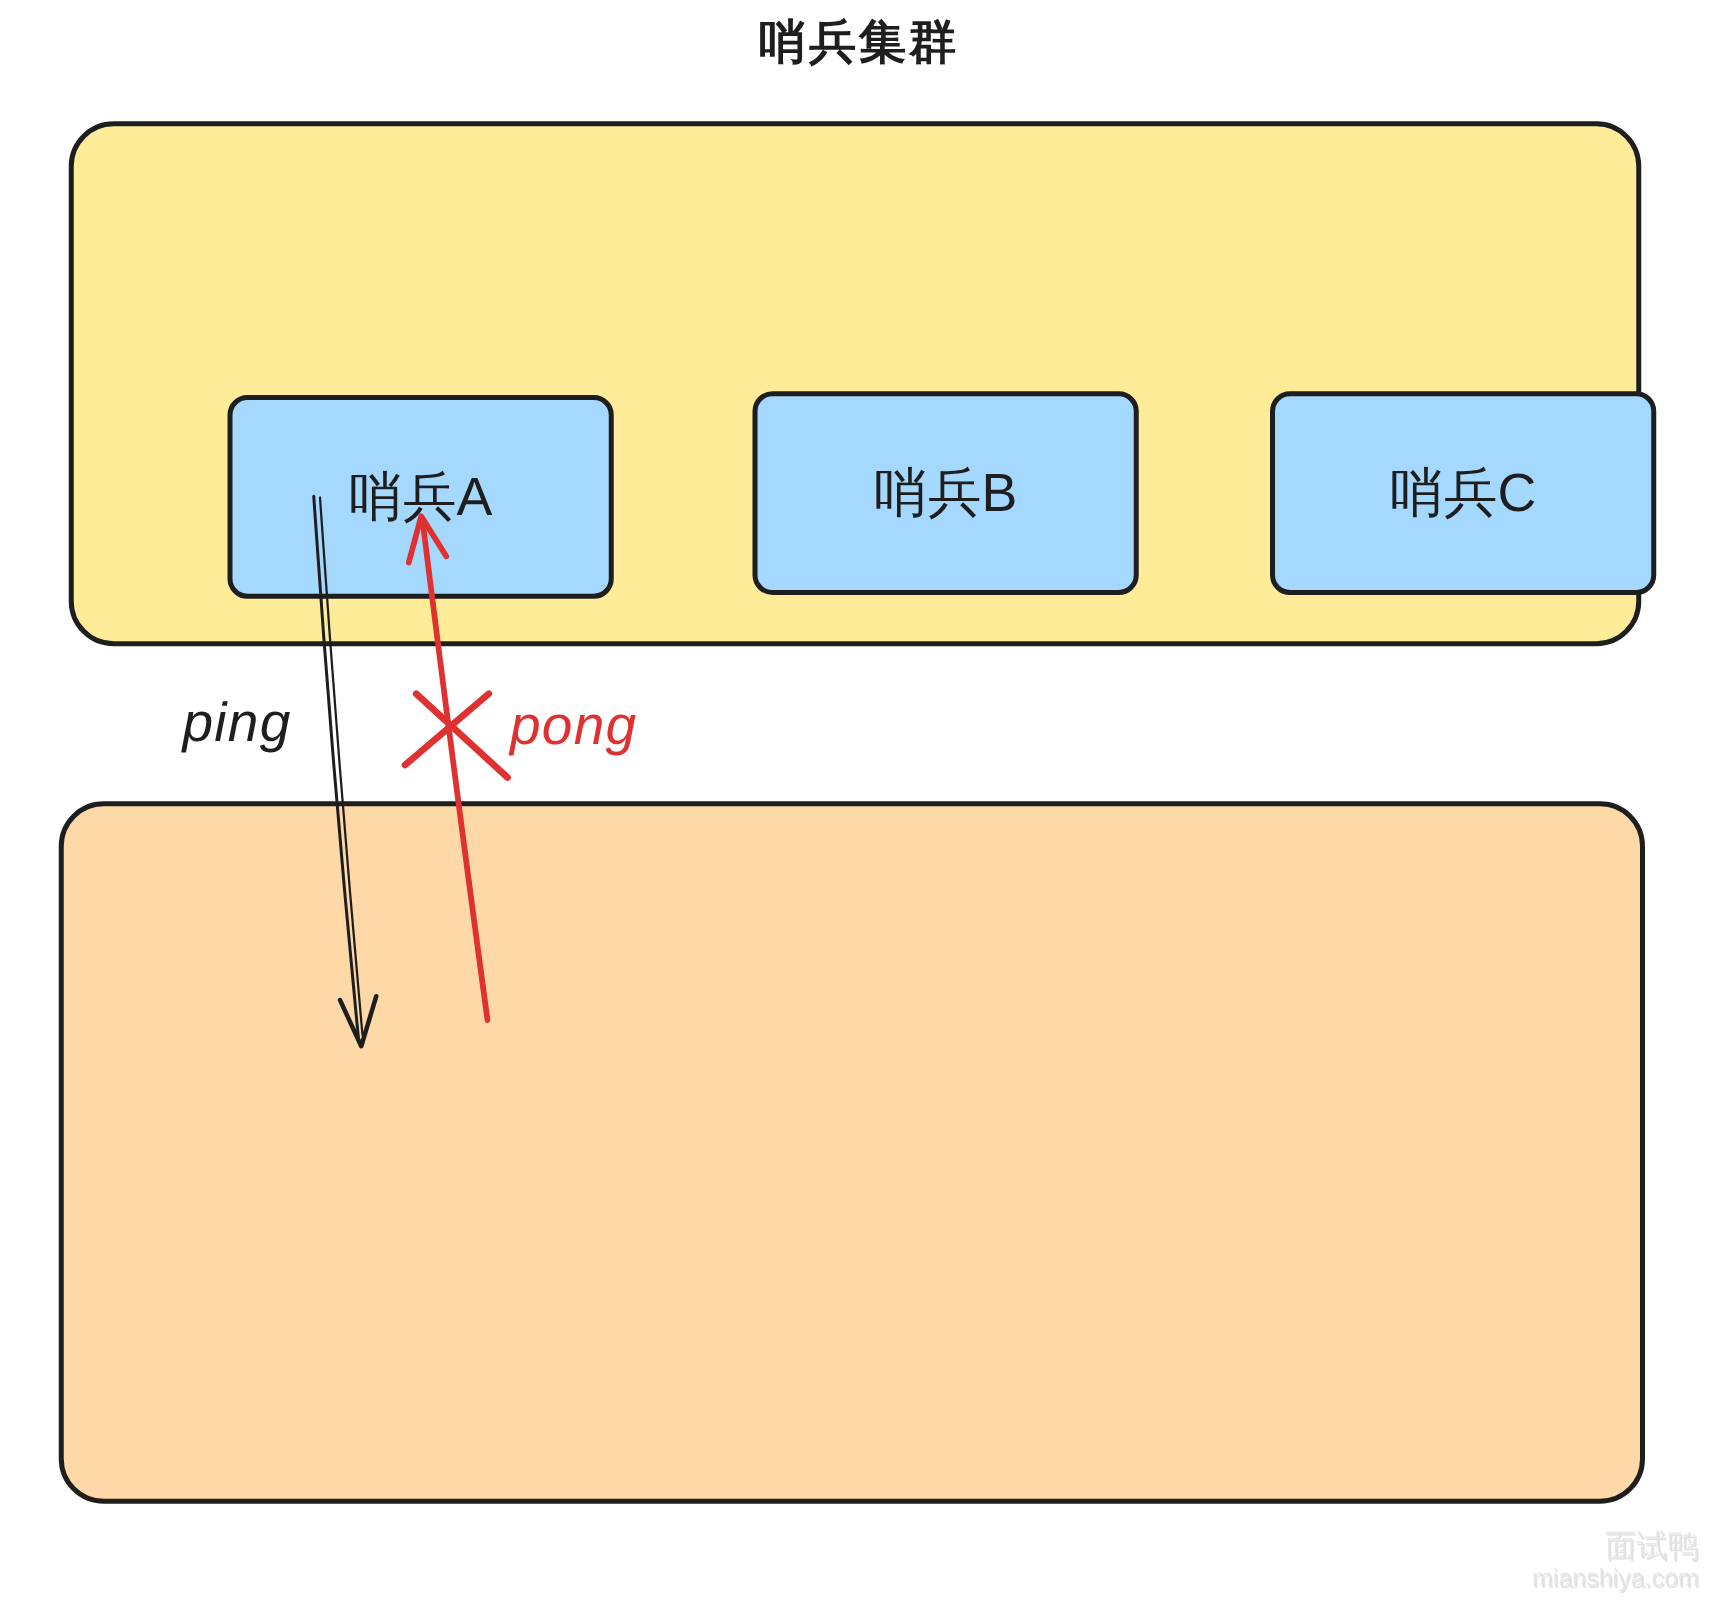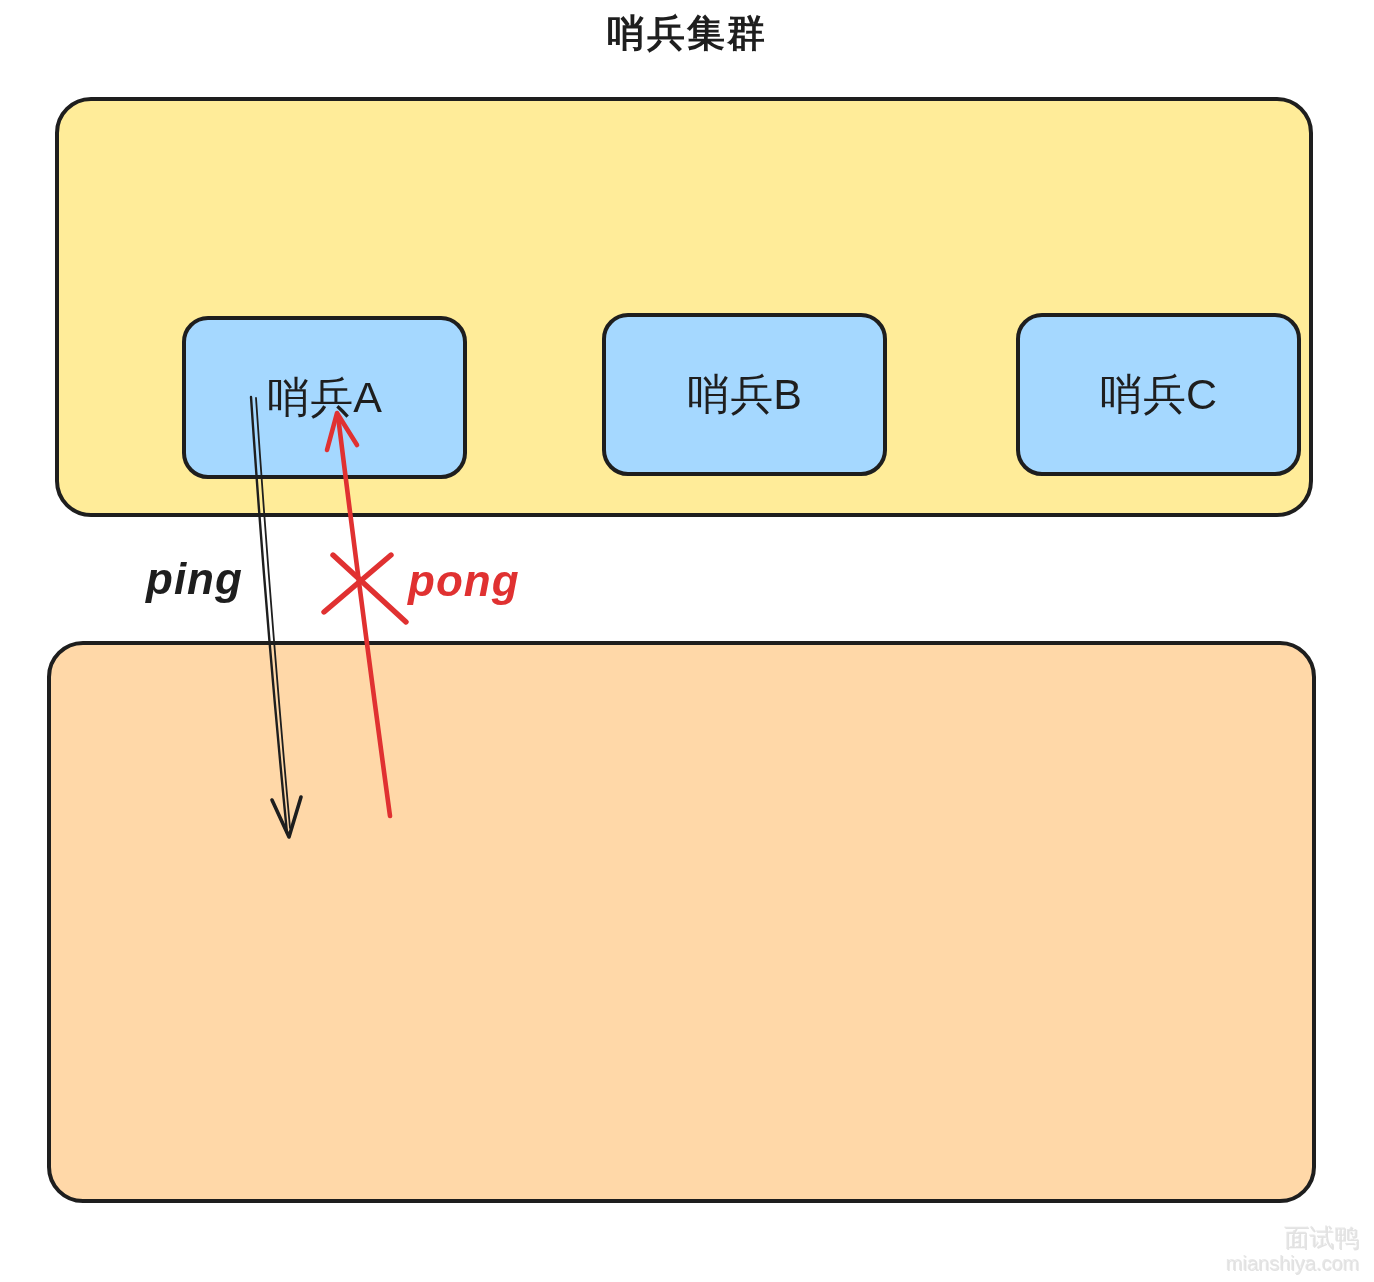--- a/index.html
+++ b/index.html
@@ -36,39 +36,39 @@
   .node{
     position:absolute;
     border:4px solid var(--stroke,#1e1e1e);
     box-sizing:border-box;
     display:flex;align-items:center;justify-content:center;
     font-size:43px;
     color:var(--stroke,#1e1e1e);
   }
   .sentinel-node{
     background:var(--sentinel-node-fill,#a5d8ff);
-    border-radius:26px;
-    width:285px;height:163px;
+    border-radius:16px;
+    width:309px;height:163px;
   }
   .node-a{left:123px;top:215px;}
   .node-b{left:543px;top:212px;}
   .node-c{left:957px;top:212px;}
   .arrow-layer{
     position:absolute;left:0;top:0;width:1374px;height:1282px;
     pointer-events:none;
   }
   .arrow-layer path, .arrow-layer polyline, .arrow-layer line{
     fill:none;stroke-linecap:round;stroke-linejoin:round;
   }
   .ink{stroke:var(--stroke,#1e1e1e);}
   .red{stroke:var(--error-red,#e03131);}
   .edge-label{
     position:absolute;
     font-size:44px;
-    font-weight:bold;
+    font-weight:normal;
     font-style:italic;
     letter-spacing:1px;
   }
   .ping-label{left:146px;top:554px;color:var(--stroke,#1e1e1e);}
   .pong-label{left:408px;top:556px;color:var(--error-red,#e03131);}
   .watermark{
     position:absolute;right:14px;bottom:6px;
     text-align:right;
     color:#e2e2e2;
     text-shadow:1px 1px 0 rgba(255,255,255,0.9), -1px -1px 0 rgba(190,190,190,0.35);

